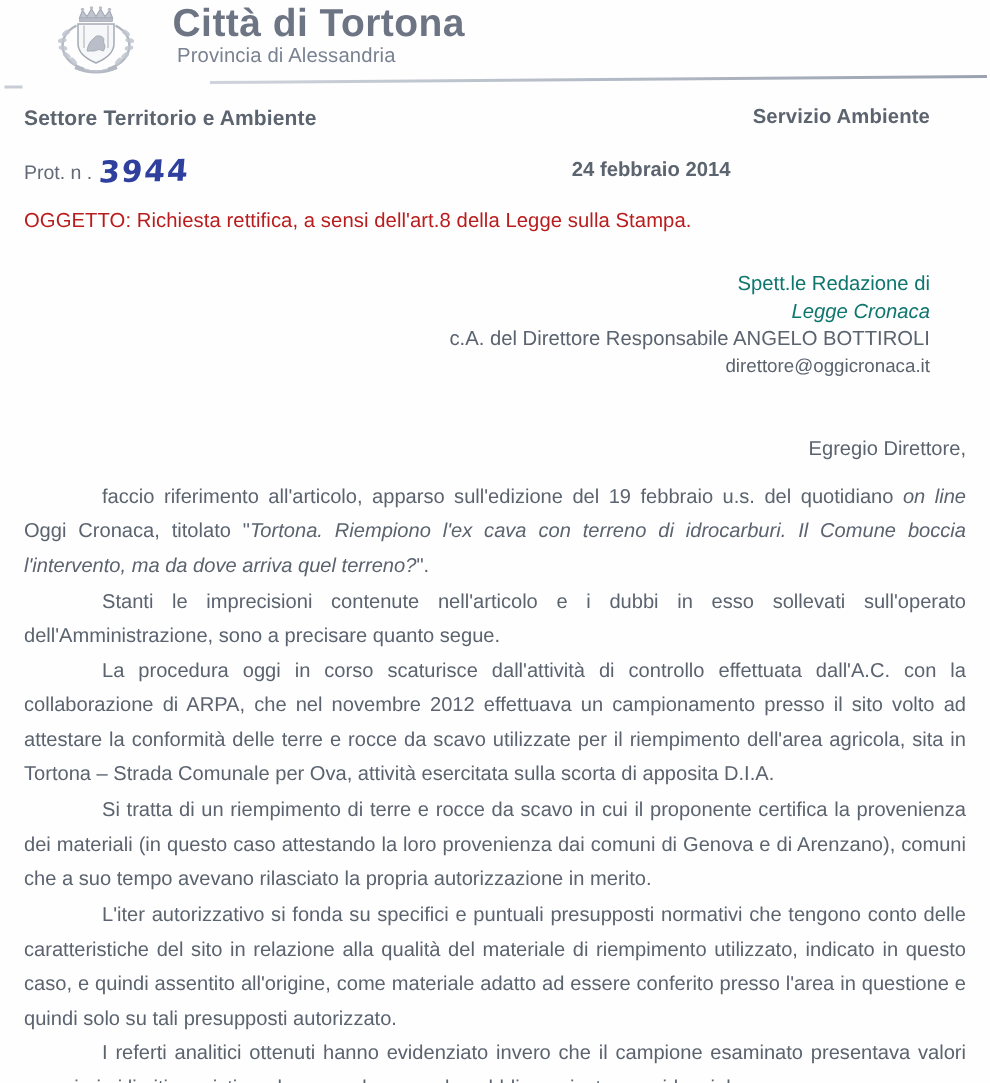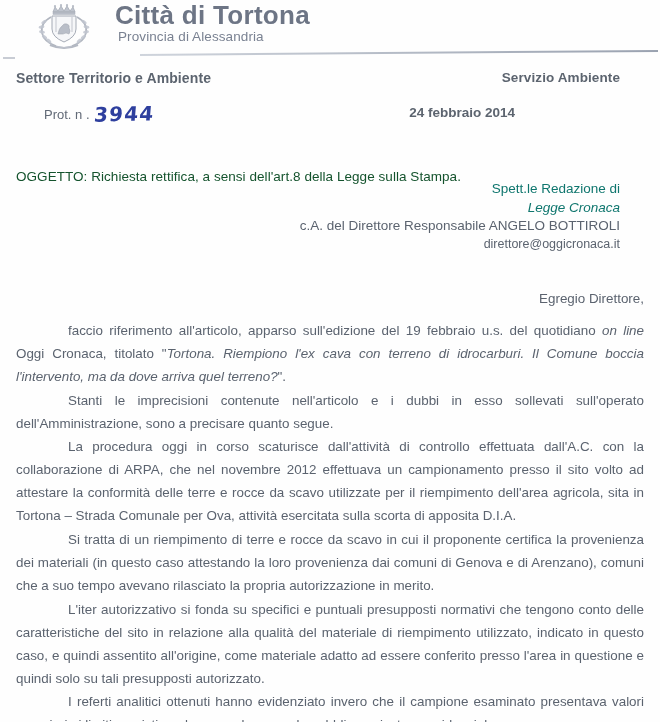--- a/index.html
+++ b/index.html
@@ -101,21 +101,20 @@
     letter-spacing: 0.1px;
   }
 
   
   .prot-row {
     position: absolute;
     left: 0;
     top: 104px;
     width: 529px;
     height: 26px;
-    margin-left: 28px;
   }
   .prot-label {
     position: absolute;
     left: 16px;
     top: 3px;
     font-size: 13px;
     color: #626a77;
   }
   .prot-value {
     position: absolute;
@@ -136,23 +135,22 @@
     font-weight: bold;
     color: #5c646f;
   }
 
   
   .subject {
     position: absolute;
     left: 16px;
     top: 139px;
     font-size: 13.5px;
-    color: #14532d;
+    color: #b91c1c;
     letter-spacing: 0.05px;
-    margin-top: 30px;
   }
 
   
   .recipient {
     position: absolute;
     right: 40px;
     top: 180px;
     text-align: right;
     font-size: 13.5px;
     color: #0f766e;

